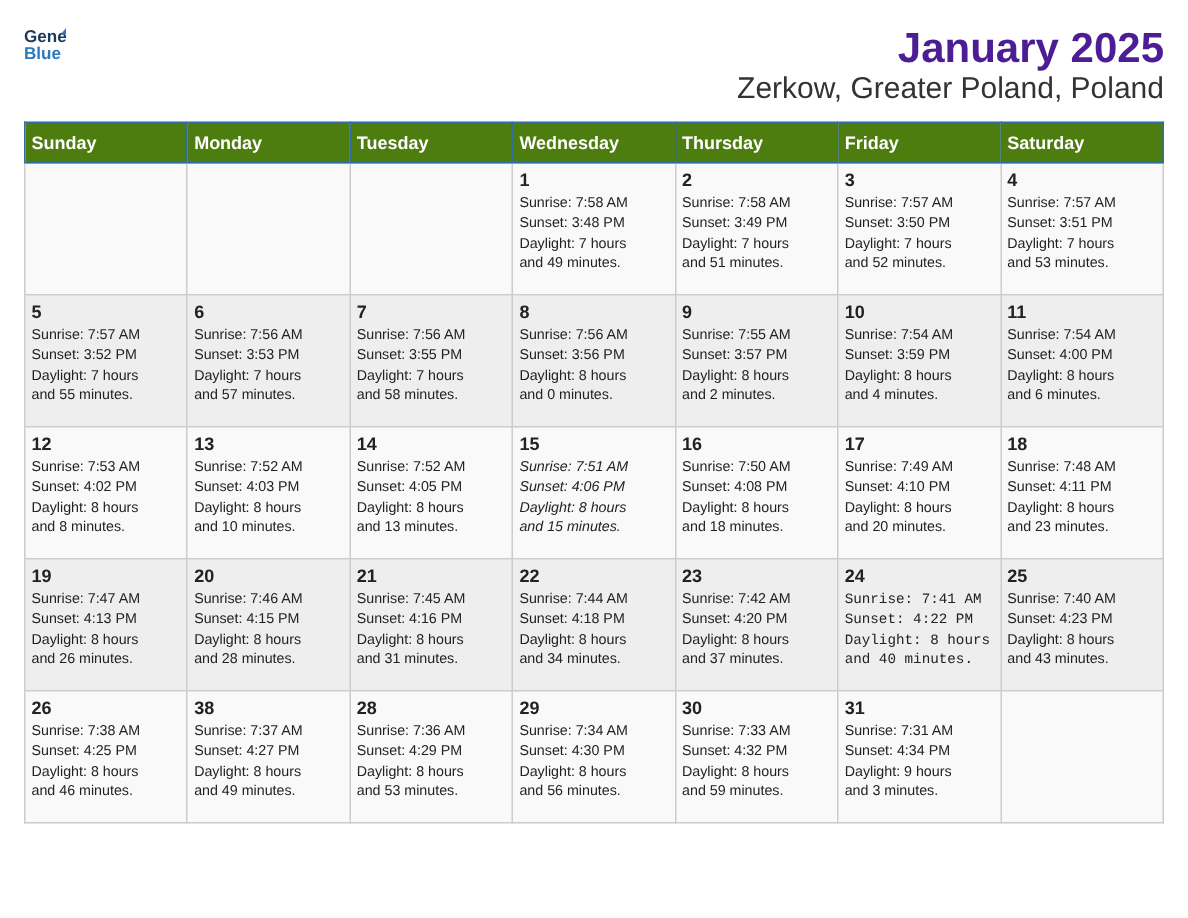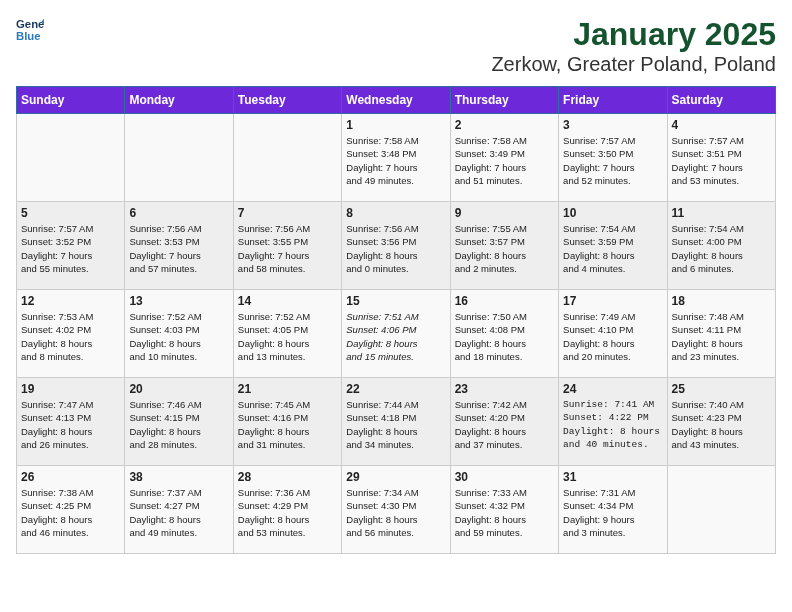--- a/index.html
+++ b/index.html
@@ -22,35 +22,35 @@
       gap: 4px;
     }
     .logo-icon {
       width: 28px;
       height: 28px;
     }
     .title-block {
       text-align: right;
     }
     .cal-title {
-      font-size: 32px;
+      font-size: 28px;
       font-weight: bold;
-      color: #14532d;
+      color: #4c1d95;
     }
     .cal-subtitle {
       font-size: 20px;
       color: #333;
     }
     table {
       width: 100%;
       border-collapse: collapse;
       table-layout: fixed;
     }
     thead tr th {
-      background: #6d28d9;
+      background: #4d7c0f;
       color: #fff;
       font-size: 12px;
       font-weight: bold;
       padding: 6px 4px;
       text-align: left;
       border: 1px solid #2e6da4;
     }
     tbody tr td {
       border: 1px solid #ccc;
       vertical-align: top;

